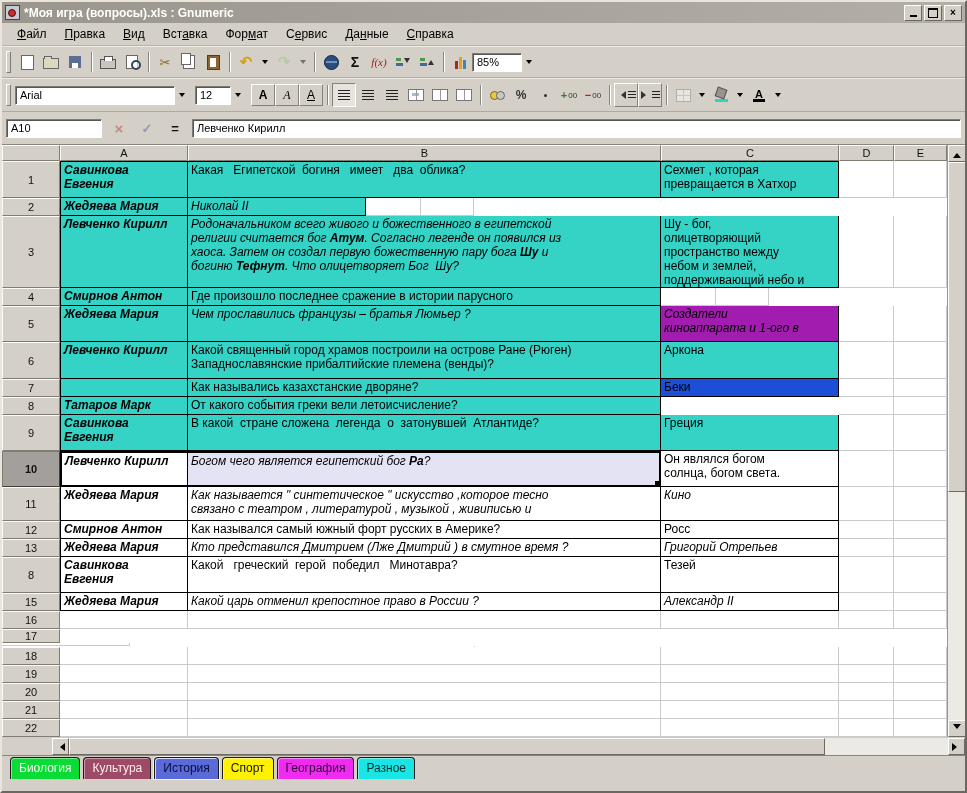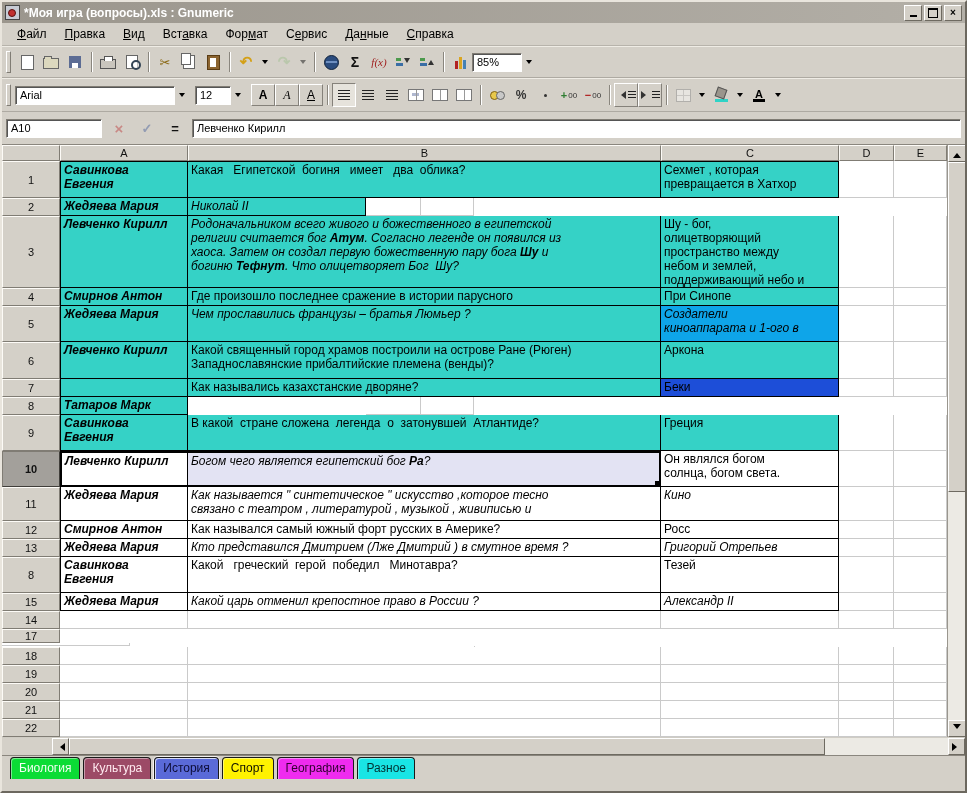--- a/index.html
+++ b/index.html
@@ -424,29 +424,28 @@
 пространство между
 небом и землей,
 поддерживающий небо и</div>
           <div class="cell plain" style="width: 55px;"></div>
           <div class="cell plain" style="width: 53px;"></div>
         </div>
         <div class="grow" style="height: 18px;">
           <div class="rh" style="width: 58px;">4</div>
           <div class="cell tbl an" style="width: 128px; background: rgb(53, 210, 198);">Смирнов Антон</div>
           <div class="cell tbl" style="width: 473px; background: rgb(53, 210, 198);"><span>Где произошло последнее сражение в истории парусного</span></div>
-          <div class="cell tbl" style="width: 178px; background: rgb(53, 210, 198);">При Синопе</div>
           <div class="cell plain" style="width: 55px;"></div>
           <div class="cell plain" style="width: 53px;"></div>
         </div>
         <div class="grow" style="height: 36px;">
           <div class="rh" style="width: 58px;">5</div>
           <div class="cell tbl an" style="width: 128px; background: rgb(53, 210, 198);">Жедяева Мария</div>
           <div class="cell tbl it" style="width: 473px; background: rgb(53, 210, 198);"><span>Чем прославились французы – братья Люмьер ?</span></div>
-          <div class="cell tbl it" style="width: 178px; background: #0ea5e9;">Создатели
+          <div class="cell tbl it" style="width: 178px; background: #a21caf;">Создатели
 киноаппарата и 1-ого в</div>
           <div class="cell plain" style="width: 55px;"></div>
           <div class="cell plain" style="width: 53px;"></div>
         </div>
         <div class="grow" style="height: 37px;">
           <div class="rh" style="width: 58px;">6</div>
           <div class="cell tbl an" style="width: 128px; background: rgb(53, 210, 198);">Левченко Кирилл</div>
           <div class="cell tbl" style="width: 473px; background: rgb(53, 210, 198);"><span>Какой священный город храмов построили на острове Ране (Рюген)
 Западнославянские прибалтийские племена (венды)?</span></div>
           <div class="cell tbl" style="width: 178px; background: rgb(53, 210, 198);">Аркона</div>
@@ -457,20 +456,21 @@
           <div class="rh" style="width: 58px;">7</div>
           <div class="cell tbl an" style="width: 128px; background: rgb(53, 210, 198);"></div>
           <div class="cell tbl" style="width: 473px; background: rgb(53, 210, 198);"><span>Как назывались казахстанские дворяне?</span></div>
           <div class="cell tbl" style="width: 178px; background: #1d4ed8;">Беки</div>
           <div class="cell plain" style="width: 55px;"></div>
           <div class="cell plain" style="width: 53px;"></div>
         </div>
         <div class="grow" style="height: 18px;">
           <div class="rh" style="width: 58px;">8</div>
           <div class="cell tbl an" style="width: 128px; background: rgb(53, 210, 198);">Татаров Марк</div>
+          <div class="cell tbl" style="width: 473px; background: rgb(53, 210, 198);"><span>От какого события греки вели летоисчисление?</span></div>
           <div class="cell tbl" style="width: 178px; background: rgb(53, 210, 198); margin-top: 44px;">От 1-ых Олимпийских</div>
           <div class="cell plain" style="width: 55px;"></div>
           <div class="cell plain" style="width: 53px;"></div>
         </div>
         <div class="grow" style="height: 36px;">
           <div class="rh" style="width: 58px;">9</div>
           <div class="cell tbl an" style="width: 128px; background: rgb(53, 210, 198);">Савинкова
 Евгения</div>
           <div class="cell tbl" style="width: 473px; background: rgb(53, 210, 198);"><span>В какой  стране сложена  легенда  о  затонувшей  Атлантиде?</span></div>
           <div class="cell tbl" style="width: 178px; background: rgb(53, 210, 198);">Греция</div>
@@ -522,21 +522,21 @@
         </div>
         <div class="grow" style="height: 18px;">
           <div class="rh" style="width: 58px;">15</div>
           <div class="cell tbl an" style="width: 128px; background: rgb(255, 255, 255);">Жедяева Мария</div>
           <div class="cell tbl it" style="width: 473px; background: rgb(255, 255, 255);"><span>Какой царь отменил крепостное право в России ?</span></div>
           <div class="cell tbl it" style="width: 178px; background: rgb(255, 255, 255);">Александр II</div>
           <div class="cell plain" style="width: 55px;"></div>
           <div class="cell plain" style="width: 53px;"></div>
         </div>
         <div class="grow" style="height: 18px;">
-          <div class="rh" style="width: 58px;">14</div>
+          <div class="rh" style="width: 58px;">16</div>
           <div class="cell plain" style="width: 128px;"></div>
           <div class="cell plain" style="width: 473px;"></div>
           <div class="cell plain" style="width: 178px;"></div>
           <div class="cell plain" style="width: 55px;"></div>
           <div class="cell plain" style="width: 53px;"></div>
         </div>
         <div class="grow" style="height: 18px; flex-direction: column;">
           <div class="rh" style="width: 58px;">17</div>
           <div class="cell plain" style="width: 128px;"></div>
           <div class="cell plain" style="width: 473px;"></div>

